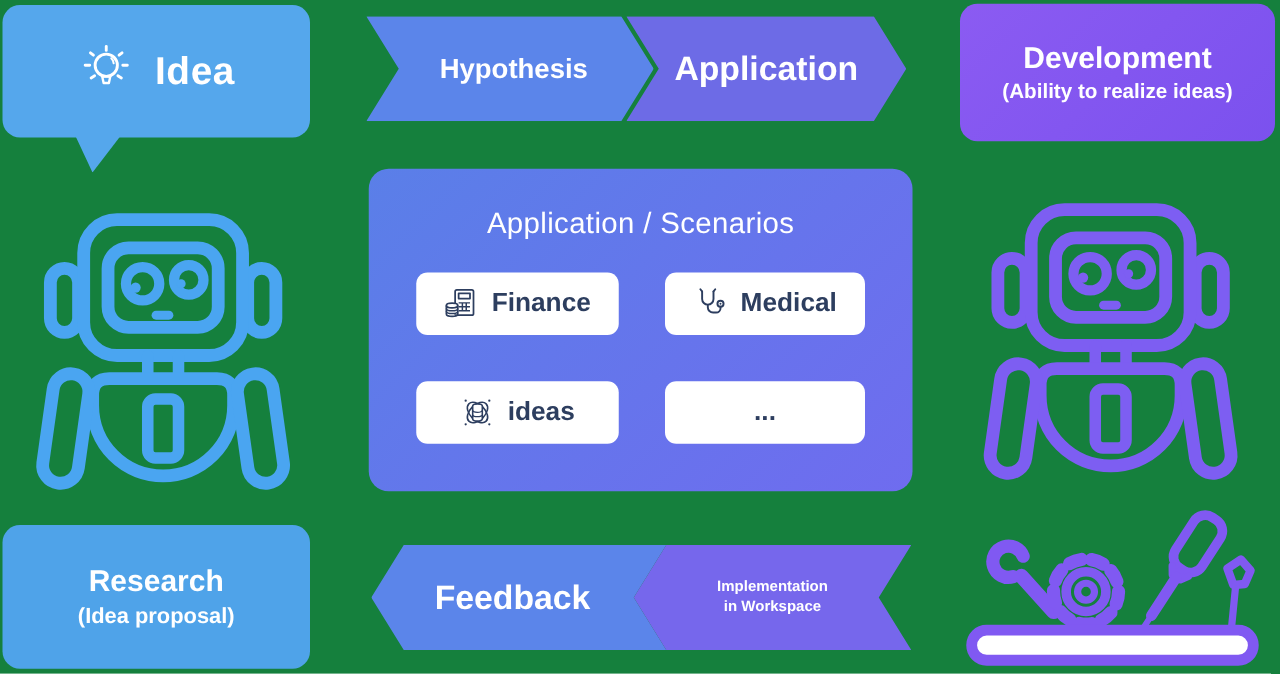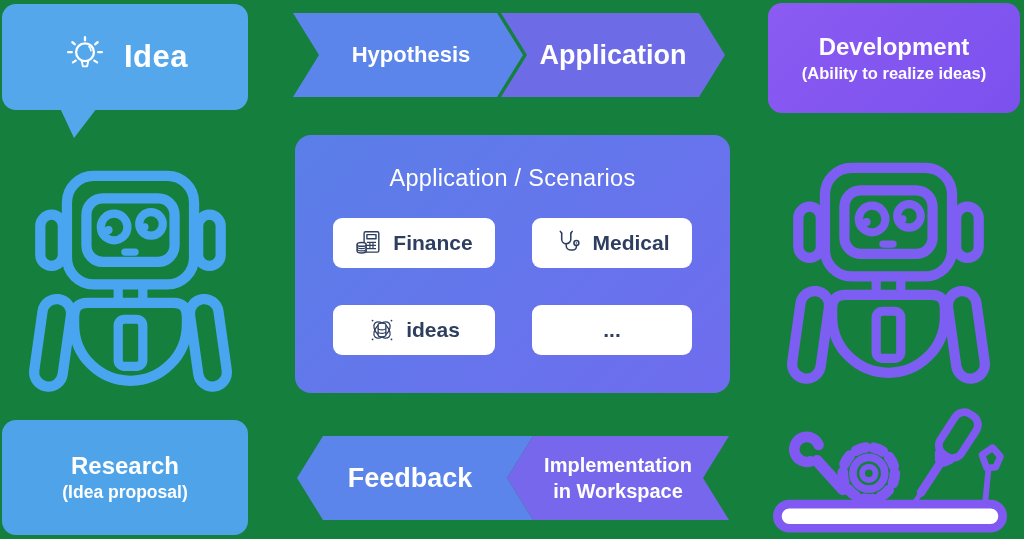--- a/index.html
+++ b/index.html
@@ -18,21 +18,21 @@
     clip-path:polygon(12% 0,86% 0,40% 100%);
   }
   .idea-label{color:#fff;font-size:31px;font-weight:700;letter-spacing:.5px;}
   
   .chev{height:84px;display:flex;align-items:center;justify-content:center;color:#fff;font-weight:700;}
   .chev-right{clip-path:polygon(0 0,calc(100% - 26px) 0,100% 50%,calc(100% - 26px) 100%,0 100%,26px 50%);}
   .chev-left{clip-path:polygon(26px 0,100% 0,calc(100% - 26px) 50%,100% 100%,26px 100%,0 50%);}
   .chev-hypothesis{left:293px;top:13px;width:224px;background:#5b85ea;font-size:22px;padding-left:6px;}
   .chev-experiment{left:501px;top:13px;width:224px;background:#6d6be6;font-size:27px;}
   .chev-feedback{left:297px;top:436px;width:226px;background:#5b85ea;font-size:27px;padding-right:10px;}
-  .chev-implement{left:507px;top:436px;width:222px;background:#7667ec;font-size:20px;
+  .chev-implement{left:507px;top:436px;width:222px;background:#7667ec;font-size:12px;
     flex-direction:column;line-height:1.3;text-align:center;}
   
   .round-box{border-radius:14px;display:flex;flex-direction:column;align-items:center;justify-content:center;color:#fff;}
   .dev-box{left:768px;top:3px;width:252px;height:110px;background:linear-gradient(135deg,#8b5bf2,#7b51ee);}
   .research-box{left:2px;top:420px;width:246px;height:115px;background:#4fa3e9;}
   .box-title{font-size:24px;font-weight:700;line-height:1.15;}
   .box-subtitle{font-size:16.5px;font-weight:600;margin-top:3px;}
   
   .app-panel{
     left:295px;top:135px;width:435px;height:258px;border-radius:16px;

